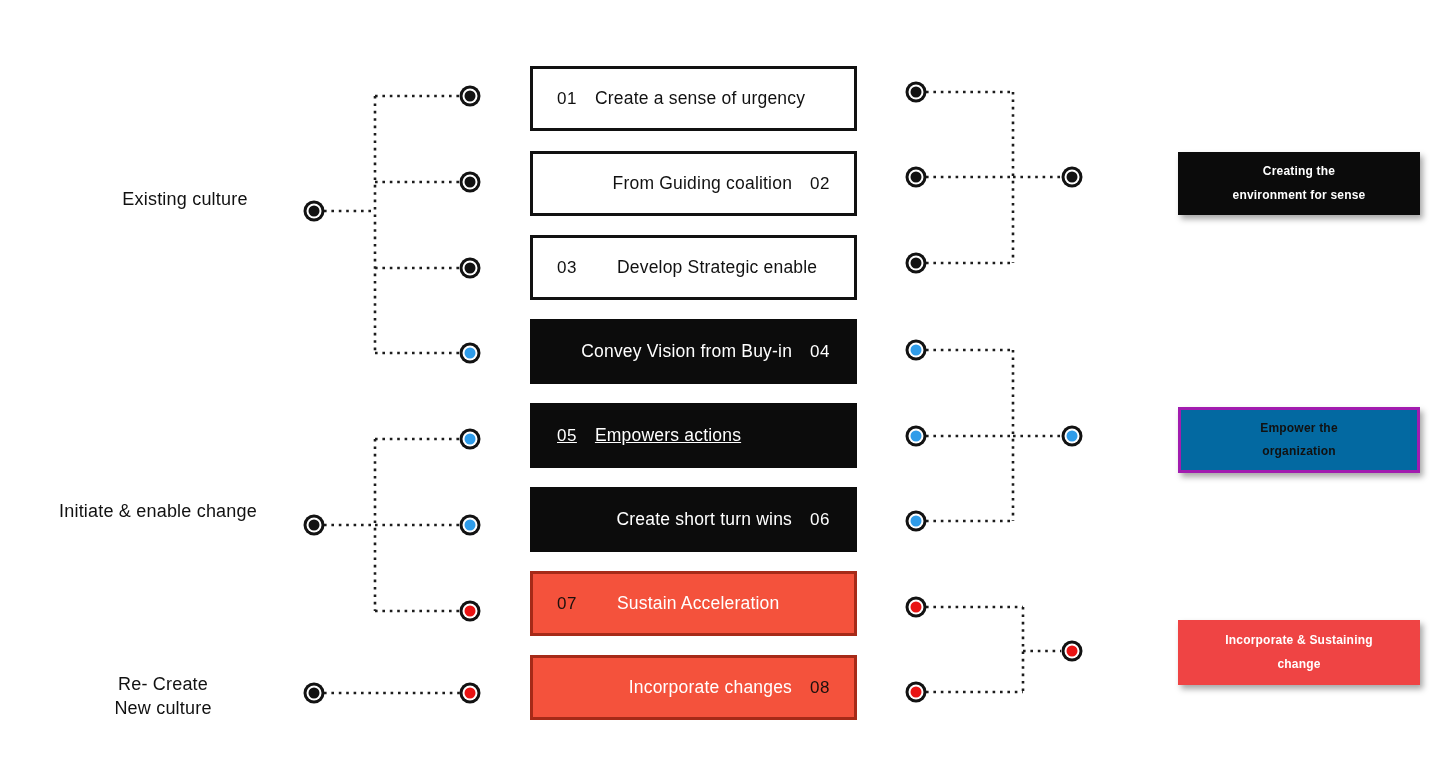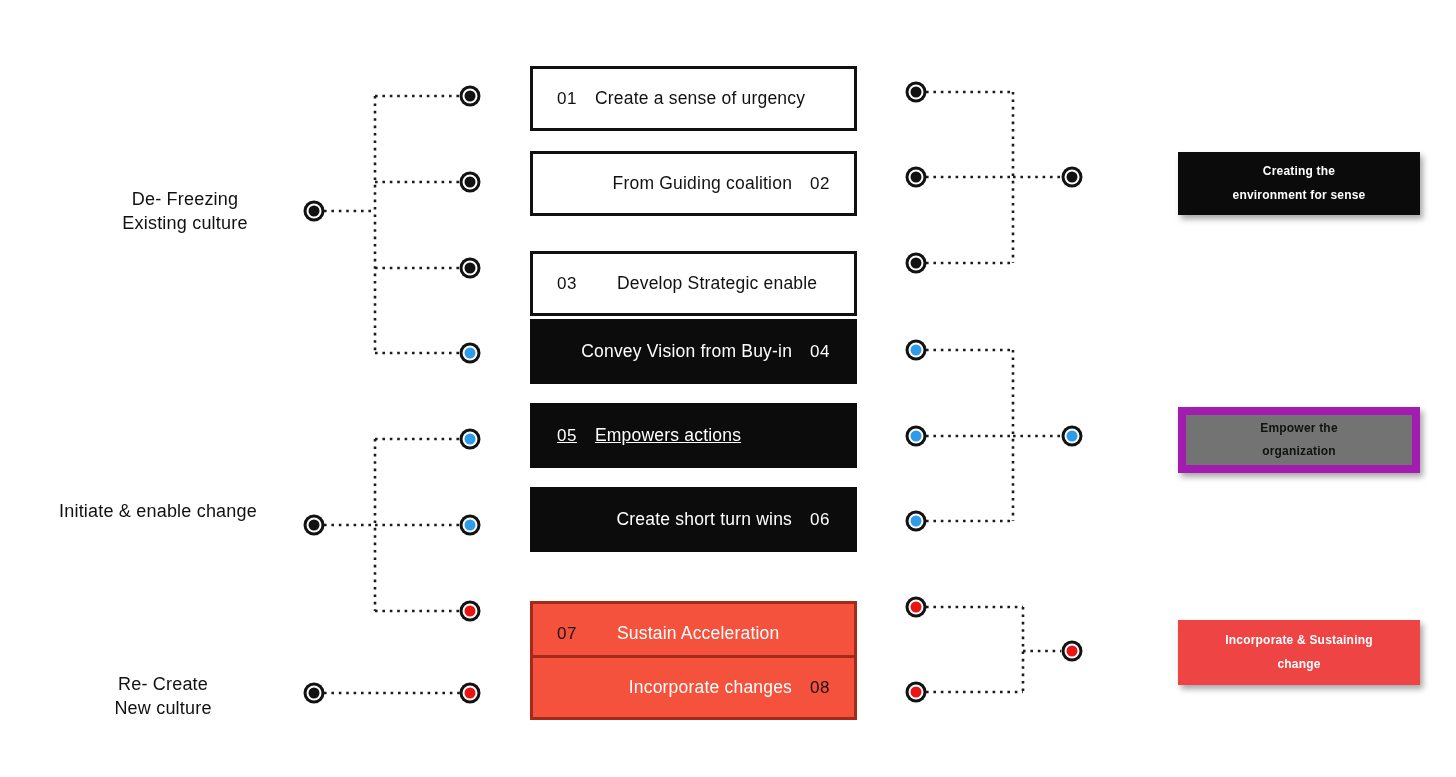--- a/index.html
+++ b/index.html
@@ -51,39 +51,38 @@
   
   .group{
     position:absolute;left:1130px;width:242px;
     box-sizing:border-box;display:flex;flex-direction:column;
     align-items:center;justify-content:center;text-align:center;
     font-size:12px;font-weight:bold;line-height:23.5px;letter-spacing:.2px;
     box-shadow:3px 4px 6px rgba(0,0,0,0.35);
     margin-left:48px;
   }
   .g-black{background:#0b0b0b;color:#ffffff;}
-  .g-white{background:#737373;border:8px solid #a21caf;color:#111111;}
+  .g-white{background:#0369a1;border:3px solid #a21caf;color:#111111;}
   .g-red{background:#ef4444;color:#ffffff;}
 </style>
 </head>
 <body>
 
 <div id="canvas">
 
   <svg id="lines" viewBox="0 0 1456 777" xmlns="http://www.w3.org/2000/svg">
     <path d="M375 96 H460 M375 182 H460 M375 268 H460 M375 353 H460 M375 96 V353 M324 211 H375
          M375 439 H460 M375 525 H460 M375 611 H460 M375 439 V611 M324 525 H375
          M324 693 H460
          M926 92 H1013 M926 177 H1013 M926 263 H1013 M1013 92 V263 M1013 177 H1061
          M926 350 H1013 M926 436 H1013 M926 521 H1013 M1013 350 V521 M1013 436 H1061
          M926 607 H1023 M926 692 H1023 M1023 607 V692 M1023 651 H1061" fill="none" stroke="#1c1c1c" stroke-width="2.6" stroke-dasharray="2.6 4.8"></path>
   </svg>
 
   <div class="phase" style="left:75px;top:187px;width:220px;">
-    <div>De- Freezing</div>
     <div>Existing culture</div>
   </div>
   <div class="phase" style="left:38px;top:499px;width:240px;">
     <div>Initiate &amp; enable change</div>
     <div></div>
   </div>
   <div class="phase" style="left:53px;top:672px;width:220px;">
     <div>Re- Create</div>
     <div>New culture</div>
   </div>
@@ -102,37 +101,37 @@
   <div class="node node-red" style="left:470px;top:693px;"></div>
 
   <div class="step s-white" style="top:66px;">
     <span class="num">01</span>
     <span class="lbl">Create a sense of urgency</span>
   </div>
   <div class="step s-white num-right" style="top:151px;">
     <span class="num">02</span>
     <span class="lbl">From Guiding coalition</span>
   </div>
-  <div class="step s-white gap-wide" style="top:251px;text-align:right;">
+  <div class="step s-white gap-wide" style="top:235px;text-align:right;">
     <span class="num">03</span>
     <span class="lbl">Develop Strategic enable</span>
   </div>
   <div class="step s-black num-right" style="top:319px;">
     <span class="num">04</span>
     <span class="lbl">Convey Vision from Buy-in</span>
   </div>
   <div class="step s-black" style="top:403px;text-decoration:underline;">
     <span class="num">05</span>
     <span class="lbl">Empowers actions</span>
   </div>
   <div class="step s-black num-right" style="top:487px;">
     <span class="num">06</span>
     <span class="lbl">Create short turn wins</span>
   </div>
-  <div class="step s-red gap-wide" style="top:601px;">
+  <div class="step s-red gap-wide" style="top:571px;">
     <span class="num">07</span>
     <span class="lbl">Sustain Acceleration</span>
   </div>
   <div class="step s-red num-right" style="top:655px;">
     <span class="num">08</span>
     <span class="lbl">Incorporate changes</span>
   </div>
 
   <div class="node node-black" style="left:916px;top:92px;"></div>
   <div class="node node-black" style="left:916px;top:177px;"></div>

